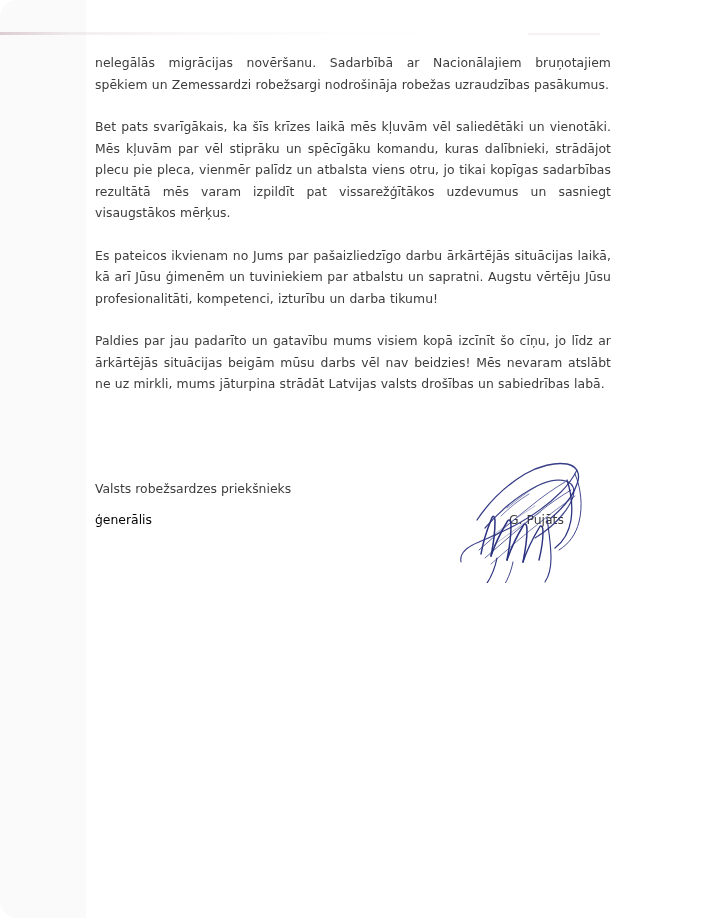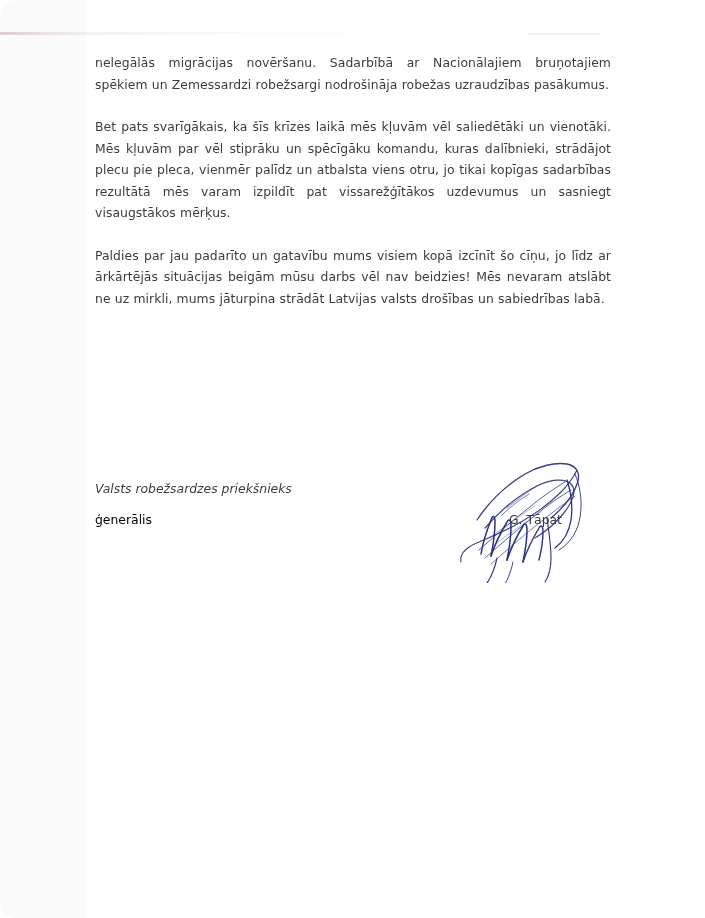--- a/index.html
+++ b/index.html
@@ -88,21 +88,20 @@
   }
 
   .signer-role {
     position: absolute;
     left: 0;
     top: 0;
     font-size: 12.4px;
     line-height: 21.5px;
     color: #3c3c3e;
     white-space: nowrap;
-    font-style: italic;
   }
 
   .signer-rank {
     position: absolute;
     left: 0;
     top: 31px;
     font-size: 12.4px;
     line-height: 21.5px;
     color: #000000;
     white-space: nowrap;
@@ -132,28 +131,29 @@
 
 <div id="page">
 
   <div class="scan-edge"></div>
   <div class="scan-artifact"></div>
   <div class="scan-artifact-right"></div>
 
   <div class="body-text">
     <p class="para">nelegālās migrācijas novēršanu. Sadarbībā ar Nacionālajiem bruņotajiem spēkiem un Zemessardzi robežsargi nodrošināja robežas uzraudzības pasākumus.</p>
     <p class="para">Bet pats svarīgākais, ka šīs krīzes laikā mēs kļuvām vēl saliedētāki un vienotāki. Mēs kļuvām par vēl stiprāku un spēcīgāku komandu, kuras dalībnieki, strādājot plecu pie pleca, vienmēr palīdz un atbalsta viens otru, jo tikai kopīgas sadarbības rezultātā mēs varam izpildīt pat vissarežģītākos uzdevumus un sasniegt visaugstākos mērķus.</p>
+    <p class="para">Es pateicos ikvienam no Jums par pašaizliedzīgo darbu ārkārtējās situācijas laikā, kā arī Jūsu ģimenēm un tuviniekiem par atbalstu un sapratni.  Augstu vērtēju Jūsu profesionalitāti, kompetenci, izturību un darba tikumu!</p>
     <p class="para">Paldies par jau padarīto un gatavību mums visiem kopā izcīnīt šo cīņu, jo līdz ar ārkārtējās situācijas beigām mūsu darbs vēl nav beidzies! Mēs nevaram atslābt ne uz mirkli, mums jāturpina strādāt Latvijas valsts drošības un sabiedrības labā.</p>
   </div>
 
   <div class="signature-block">
 
     <div class="signer-role">Valsts robežsardzes priekšnieks</div>
     <div class="signer-rank">ģenerālis</div>
-    <div class="signer-name">G. Tāpat</div>
+    <div class="signer-name">G. Pujāts</div>
 
     <svg class="signature-ink" viewBox="0 0 140 125">
       <g fill="none" stroke="#2b327f" stroke-linecap="round" stroke-linejoin="round">
 
         <path d="M6 104 C4 94 14 88 24 84 C38 78 52 72 66 64 C80 56 94 46 106 34 C112 28 118 20 122 12" stroke-width="1.1" opacity="0.95"></path>
 
         <path d="M22 62 C34 44 50 28 70 16 C84 8 100 4 112 6 C122 8 126 16 122 26 C118 38 108 50 96 60" stroke-width="1.3" opacity="0.95"></path>
 
         <path d="M30 70 C44 54 62 38 82 28 C96 21 110 20 116 26 C122 32 118 44 108 56 C100 66 90 74 80 80" stroke-width="1.2" opacity="0.9"></path>
 

